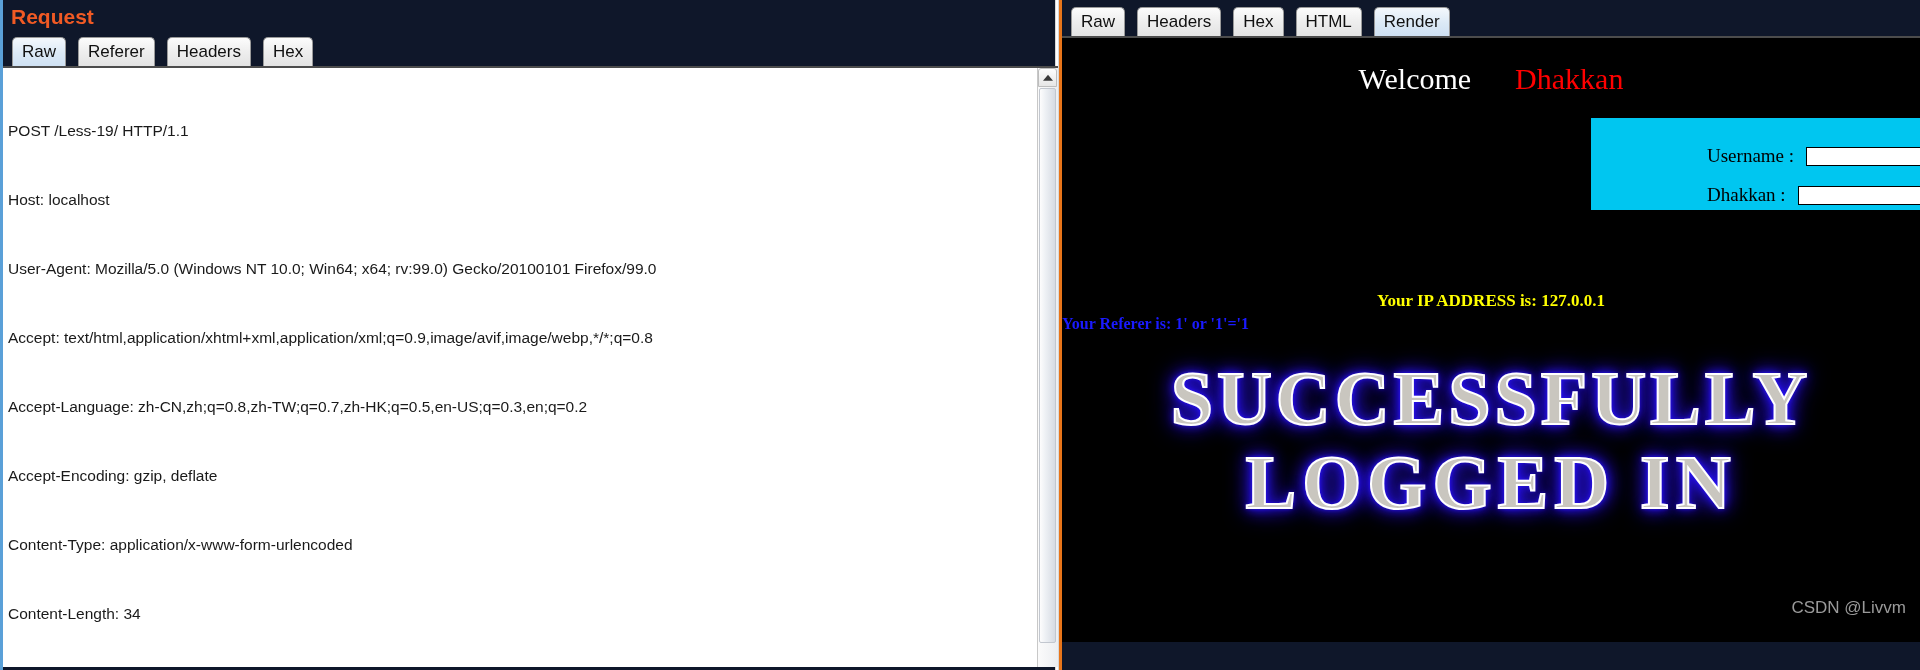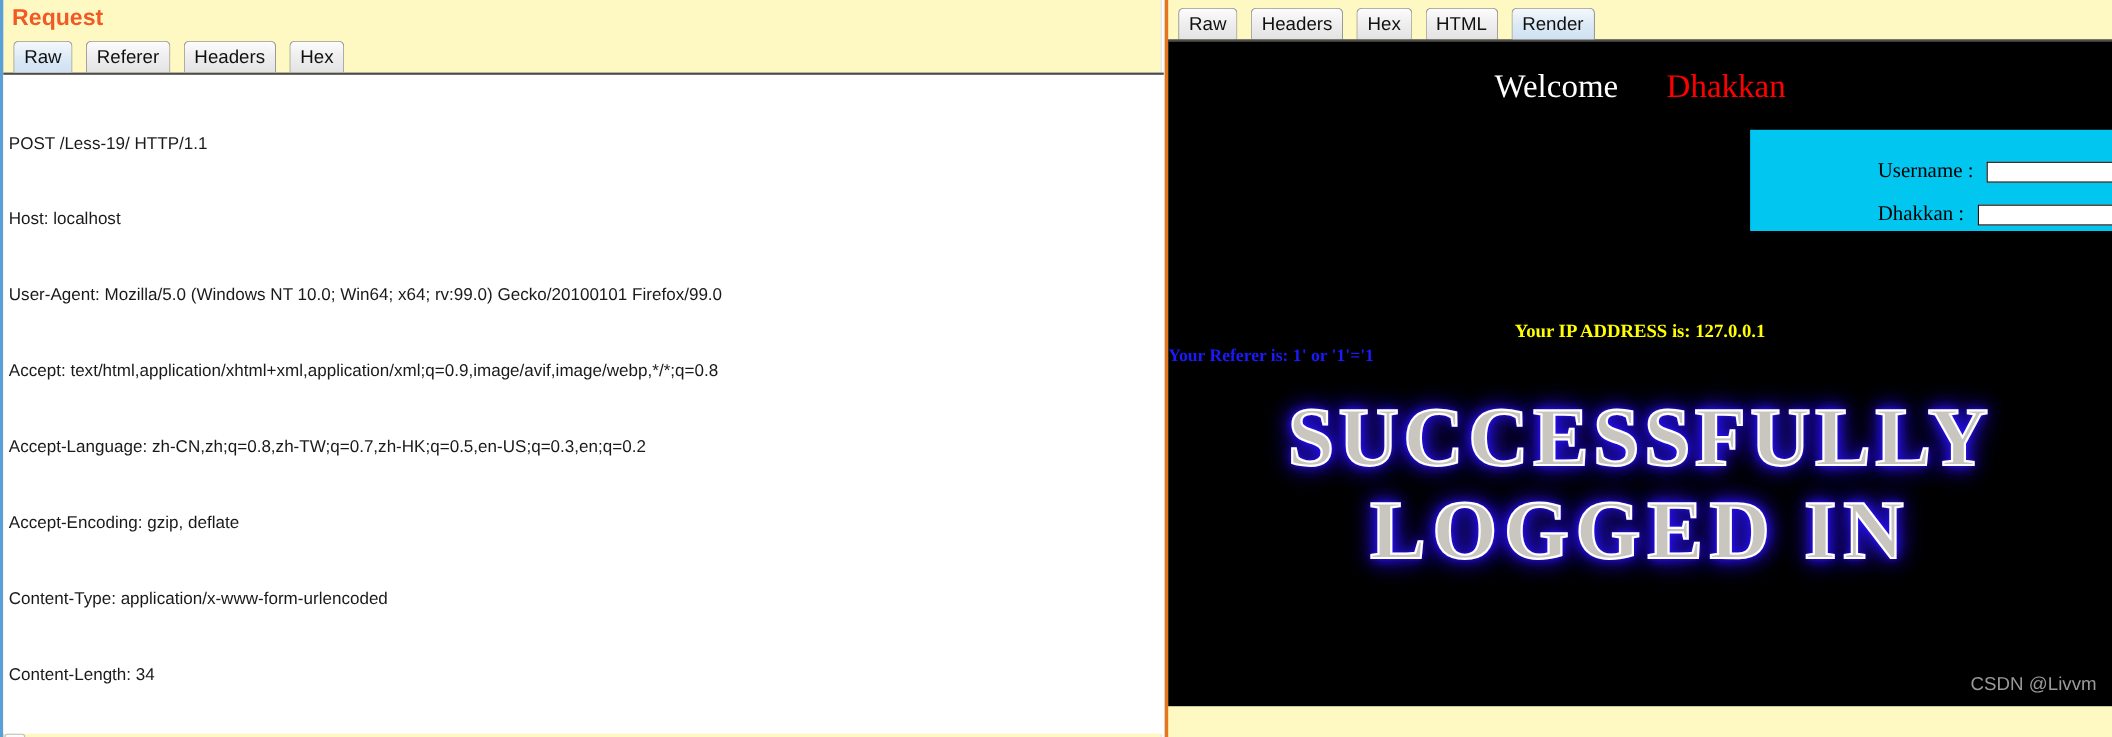--- a/index.html
+++ b/index.html
@@ -4,21 +4,21 @@
 <style>
   html,body{margin:0;padding:0;}
   body{
     width:1920px;height:670px;overflow:hidden;
     background:#ffffff;
     font-family:"Liberation Sans",sans-serif;
   }
   .app{position:relative;width:1920px;height:670px;display:flex;}
 
   
-  .panel{position:relative;height:670px;box-sizing:border-box;background:#fef9c3;}
+  .panel{position:relative;height:670px;box-sizing:border-box;background:#0f172a;}
   .panel-left{width:1055px;border-left:3px solid #5aa0d8;}
   .divider{width:4px;height:670px;background:#ffffff;border-left:1px solid #d8d8d8;border-right:1px solid #d8d8d8;}
   .panel-right{width:861px;border-left:3px solid #e8751a;}
 
   .panel-title{
     font-size:21px;font-weight:bold;color:#f15a24;
     padding:4px 0 0 8px;letter-spacing:0px;line-height:26px;
   }
 
   
@@ -41,21 +41,21 @@
   .tab.active{
     background:linear-gradient(to bottom,#f4f8fc 0%,#dbe9f6 55%,#cfe1f3 100%);
     z-index:3;
   }
 
   
   .req-wrap{
     position:relative;margin:0 0 0 0;
     height:601px;width:1055px;box-sizing:border-box;
     border-top:2px solid #4c4c4c;
-    background:#ffffff;display:flex;flex-direction:column;
+    background:#ffffff;display:flex;
   }
   .req-text{
     flex:1;padding:5px 0 0 5px;overflow:hidden;
     font-family:"Liberation Sans",sans-serif;
     font-size:15.5px;line-height:23px;color:#1a1a1a;
     white-space:pre;
   }
   .req-text .line{height:23px;}
 
   
@@ -145,21 +145,21 @@
     background:
       repeating-linear-gradient(135deg,
         rgba(255,255,255,0.0) 0px,
         rgba(255,255,255,0.0) 3px,
         rgba(255,255,255,0.0) 4px);
   }
   .success-line{display:block;}
   .success-line.l2{letter-spacing:6px;}
 
   .watermark{
-    position:absolute;right:14px;bottom:10px;
+    position:absolute;right:14px;bottom:24px;
     font-family:"Liberation Sans",sans-serif;
     font-size:17px;color:#9a9a9a;
   }
 </style>
 </head>
 <body>
 
 <div class="app">
 
   <div class="panel panel-left">

